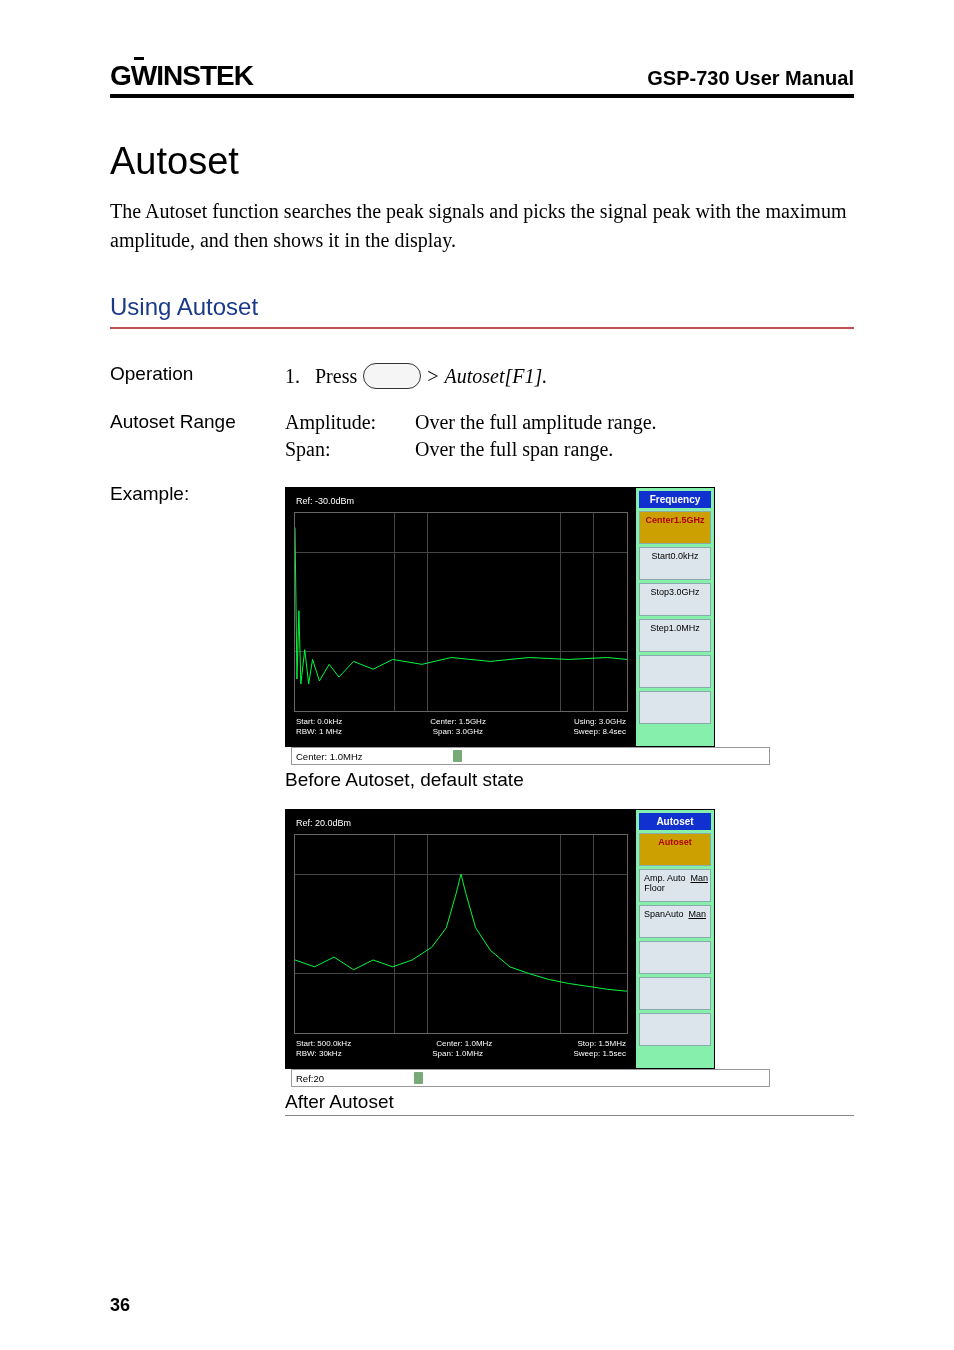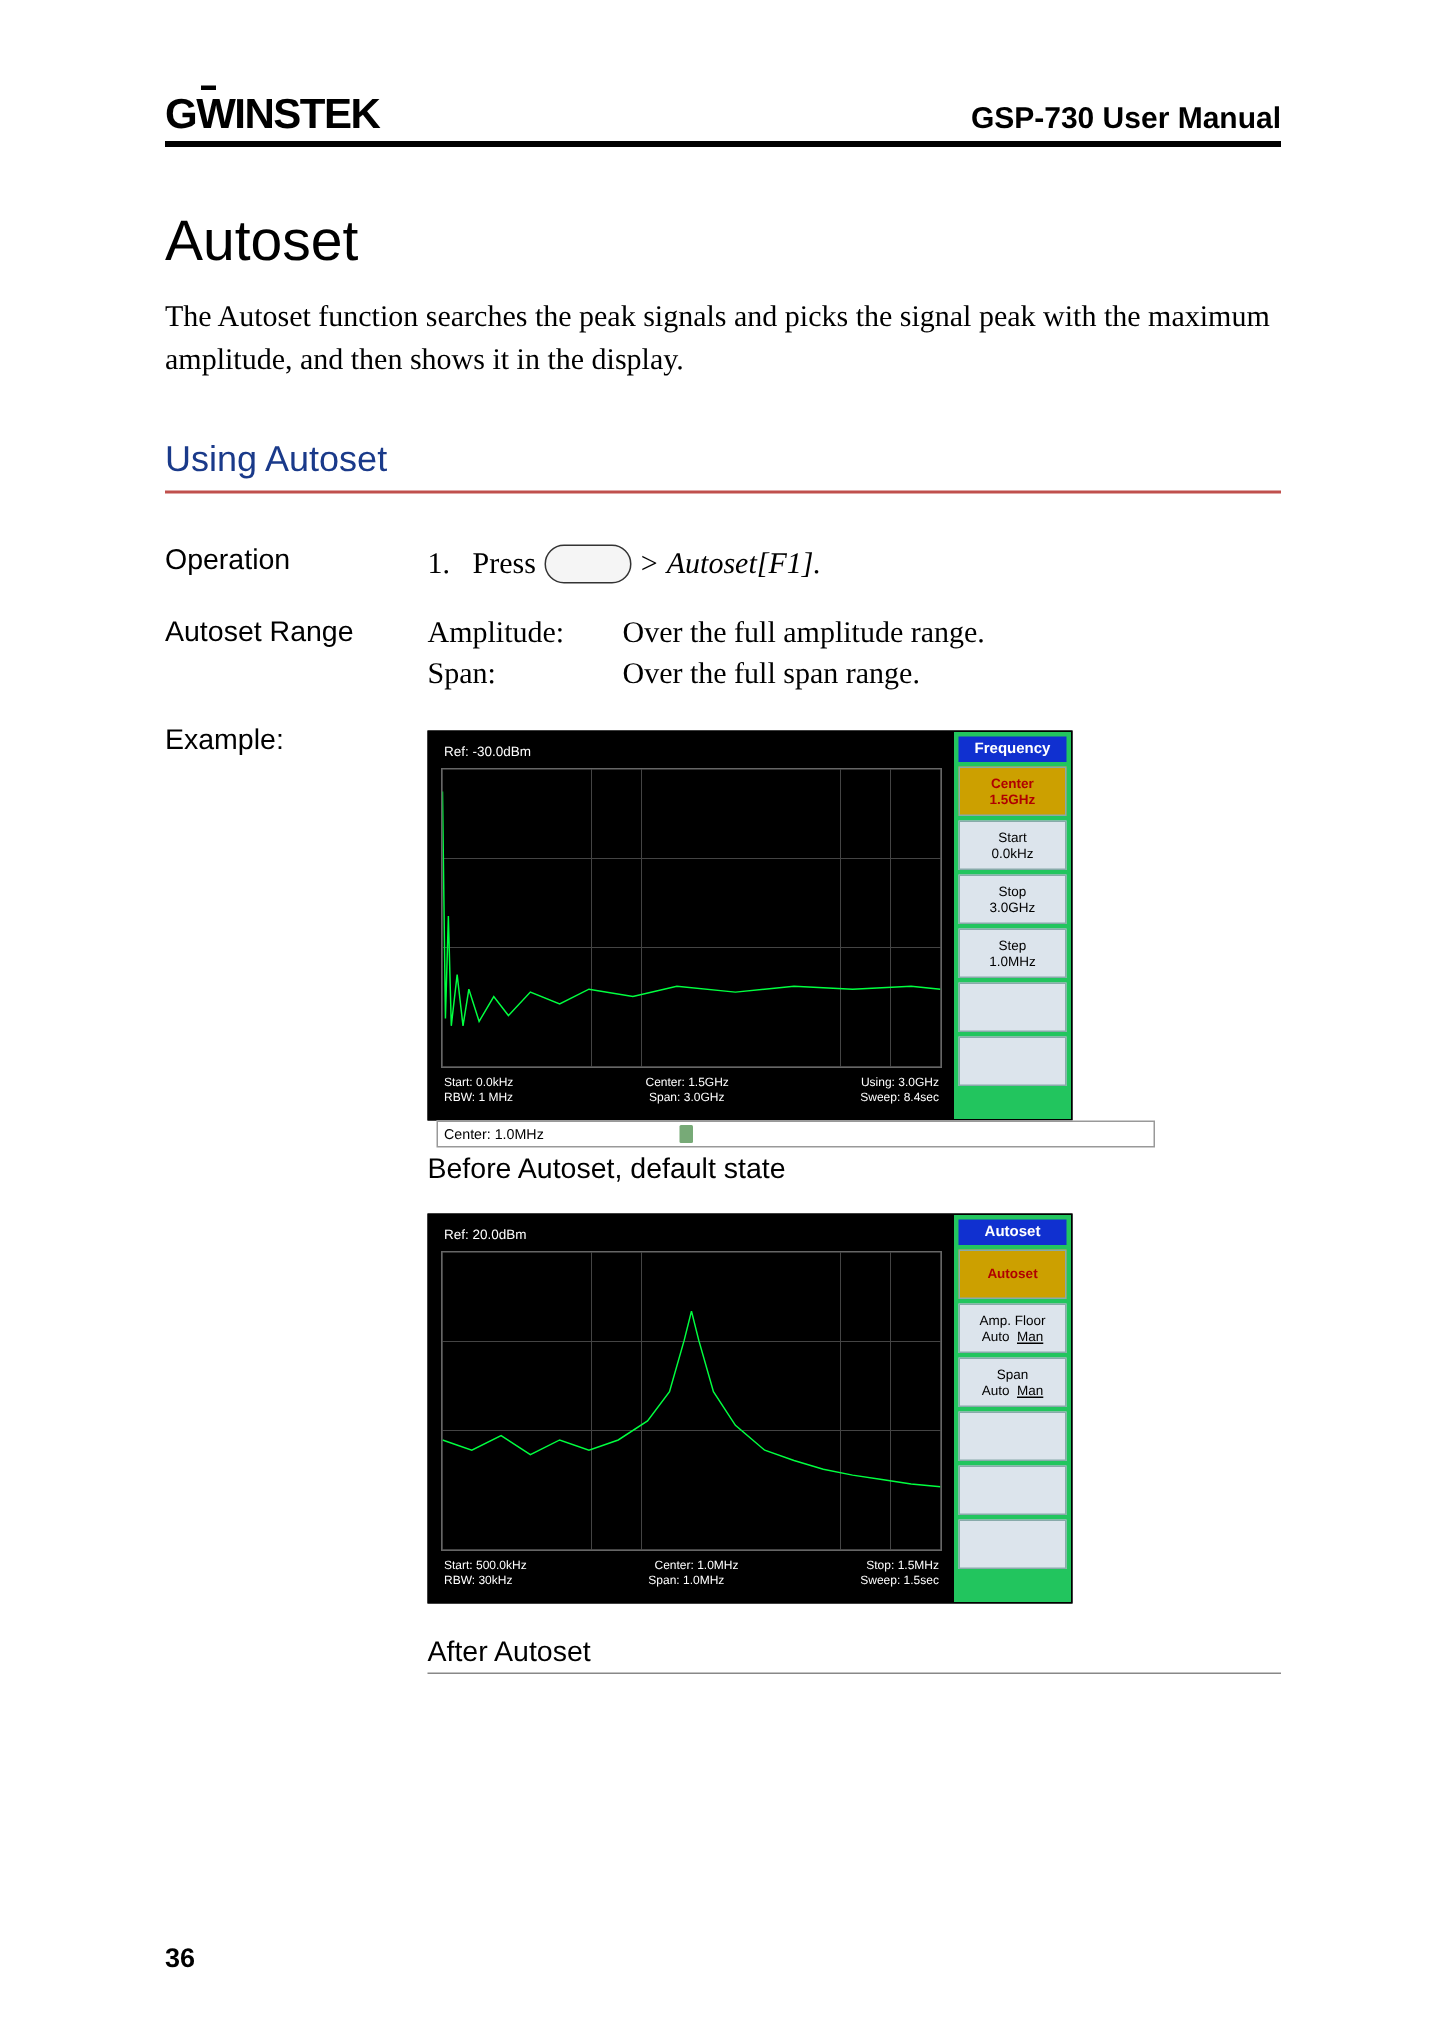--- a/index.html
+++ b/index.html
@@ -141,34 +141,34 @@
     display: flex; align-items: center;
     font-family: Arial, sans-serif; font-size: 9.5px;
     padding: 0 4px; gap: 90px;
   }
   .usb-icon {
     display:inline-block; width:9px; height:12px;
     background: #7a7; border-radius:1px;
   }
   .side-menu {
     width: 78px;
-    background: #22c55e;
+    background: #86efac;
     padding: 3px;
     display: flex; flex-direction: column; gap: 3px;
   }
   .menu-title {
     background: #1030d0; color: #fff;
     font-family: Arial, sans-serif; font-size: 10px; font-weight: bold;
     text-align: center; padding: 3px 0;
   }
   .menu-btn {
     background: #dce4ec; border: 1px solid #8aa;
     font-family: Arial, sans-serif; font-size: 9px;
     text-align: center; padding: 3px 2px; height: 33px;
-    display: flex; flex-direction: column; justify-content: center;
+    display: flex; flex-direction: row; justify-content: center;
     line-height: 1.15;
   }
   .menu-btn.active {
     background: #cca000; color: #b00000; font-weight: bold;
   }
   .menu-btn.empty { background: #dce4ec; }
   .underline { text-decoration: underline; }
   .caption {
     font-family: 'Segoe UI', Arial, sans-serif;
     font-size: 19px;
@@ -308,19 +308,23 @@
           </div>
           <div class="menu-btn">
             <div>Span</div>
             <div>Auto&nbsp;&nbsp;<span class="underline">Man</span></div>
           </div>
           <div class="menu-btn empty"></div>
           <div class="menu-btn empty"></div>
           <div class="menu-btn empty"></div>
         </div>
       </div>
+      <div class="status-bar">
+        <span>Ref:20</span>
+        <span class="usb-icon"></span>
+      </div>
     </div>
     <div class="caption" style="margin-top:22px;margin-bottom:0;">After Autoset</div>
     <div class="final-rule"></div>
   </div>
 </div>
 
 <div class="page-num">36</div>
 
 </body></html>

